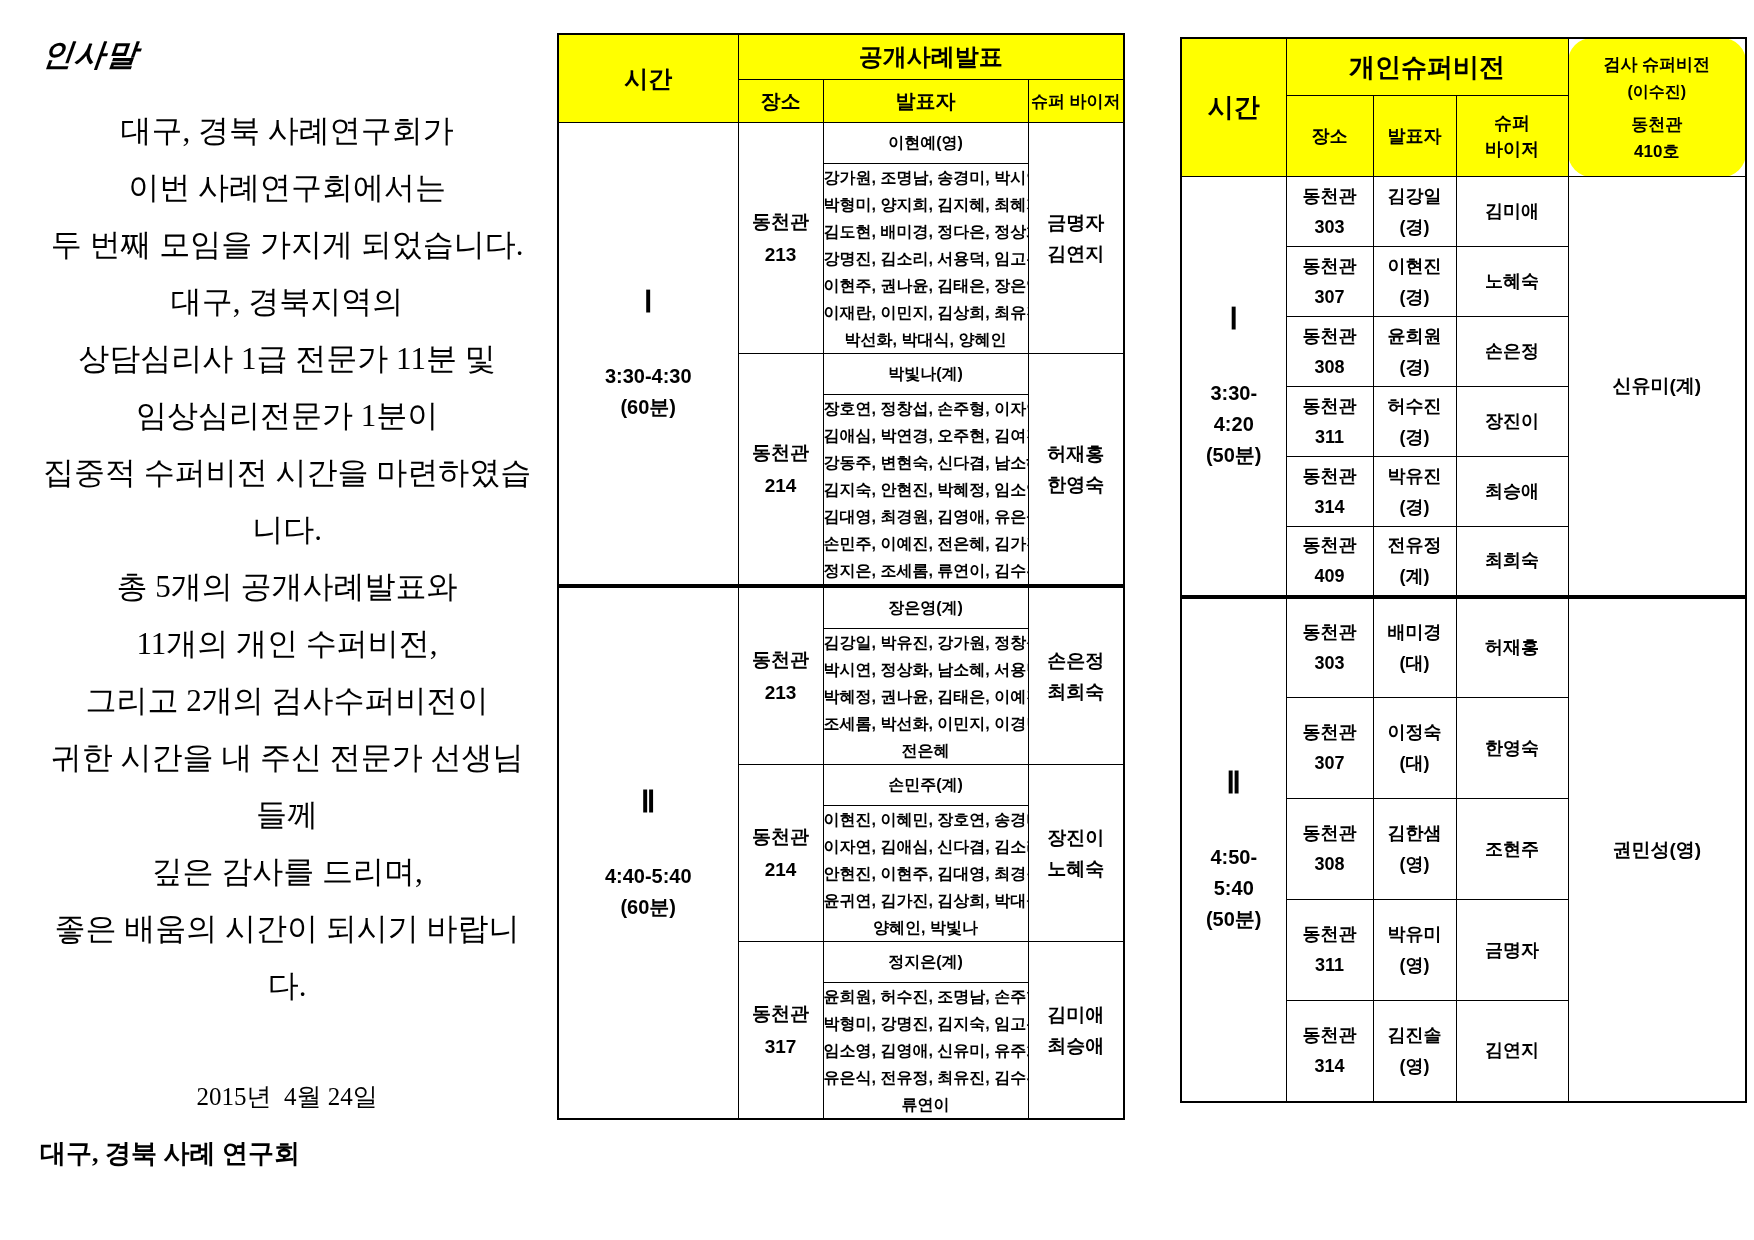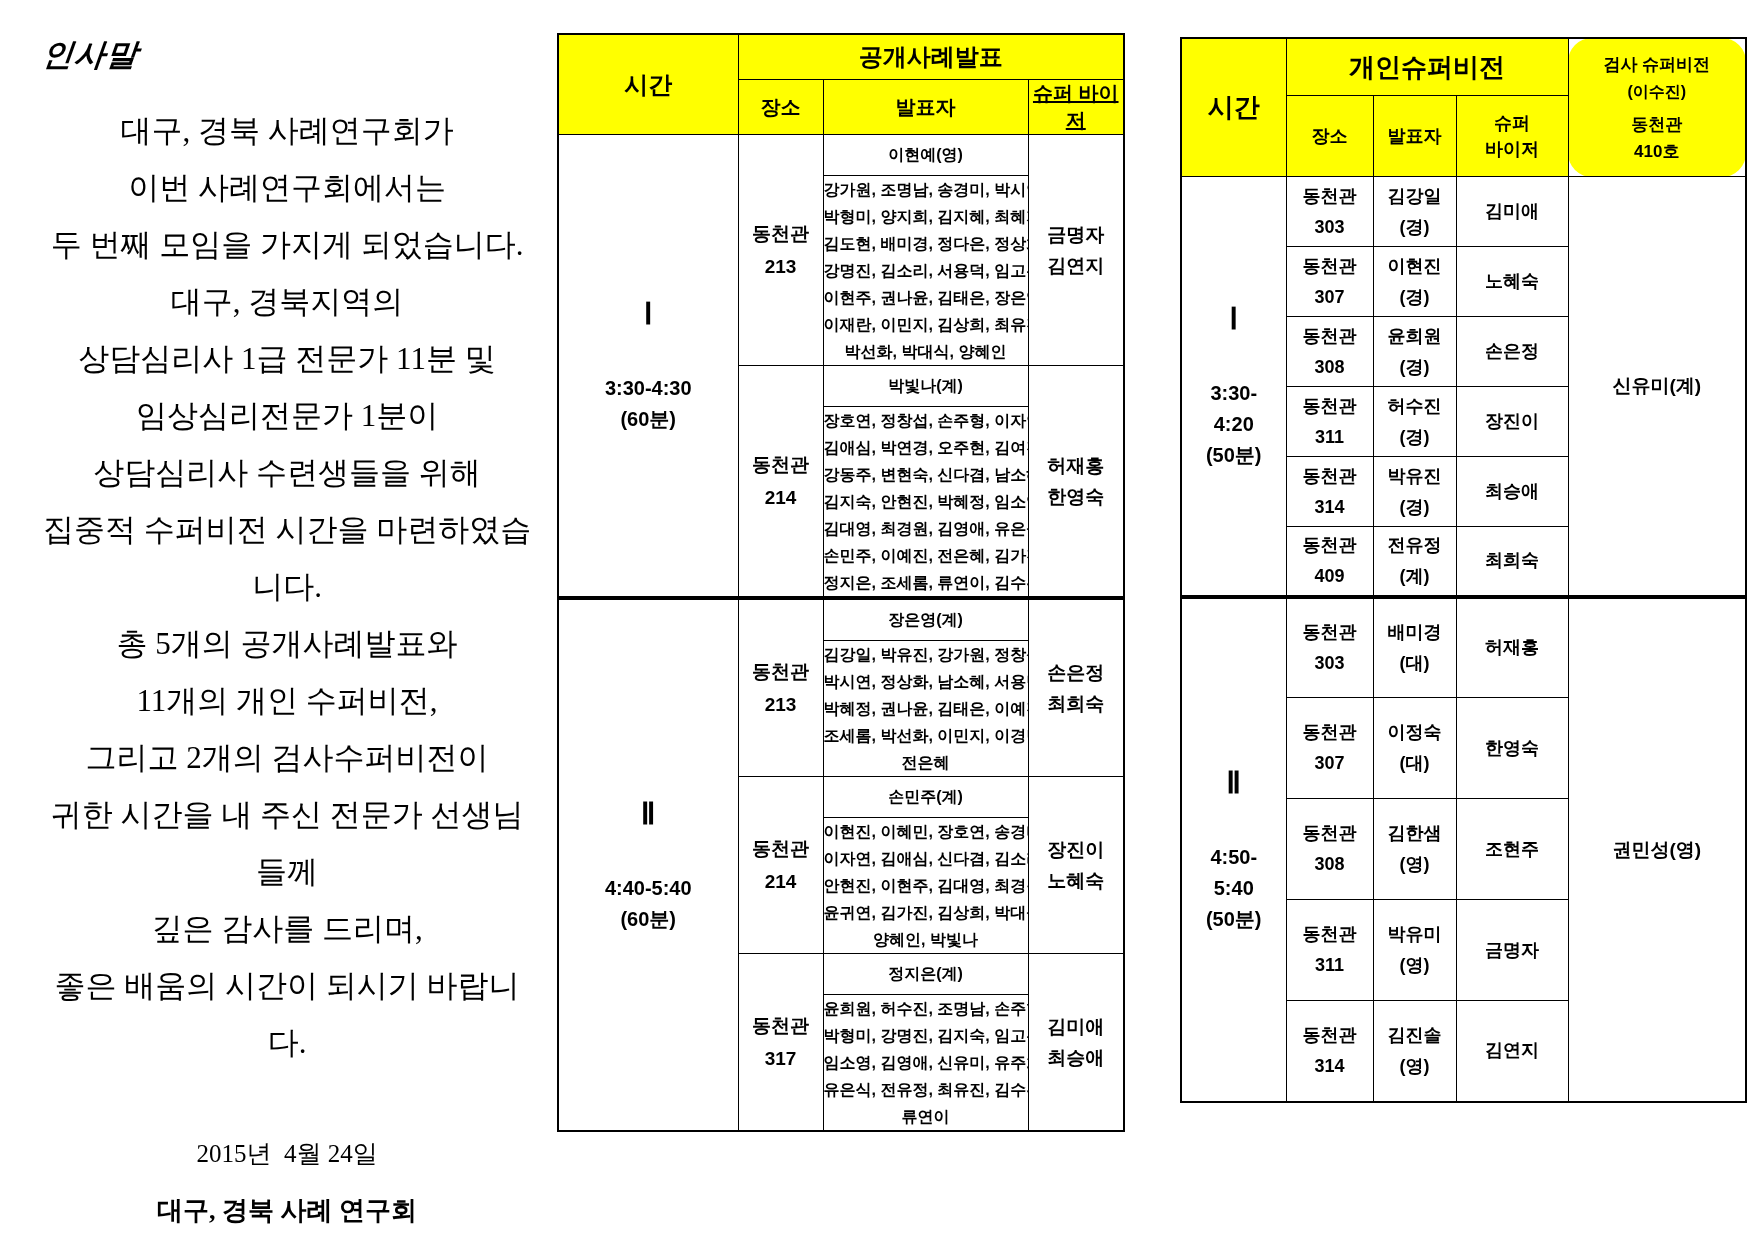--- a/index.html
+++ b/index.html
@@ -19,21 +19,21 @@
     margin-top:26px; text-align:center;
     font-family:"Liberation Serif", serif;
     font-size:31px; line-height:57px;
   }
   .greeting-date {
     margin-top:54px; text-align:center;
     font-family:"Liberation Serif", serif;
     font-size:25px; line-height:57px; white-space:pre;
   }
   .greeting-org {
-    text-align:center; font-family:"Liberation Serif", serif;
+    font-family:"Liberation Serif", serif;
     font-weight:bold; font-size:26px; line-height:57px;
   }
 
   
   table.sched {
     position:absolute; border-collapse:collapse; table-layout:fixed;
     border:2px solid #000;
   }
   table.sched td {
     border:1px solid #000; padding:0; text-align:center; vertical-align:middle;
@@ -47,21 +47,21 @@
     font-family:"Liberation Serif", serif; font-size:30px; font-weight:bold;
     margin-bottom:42px;
   }
   .ttime { font-size:20px; font-weight:bold; line-height:31px; }
 
   
   #table1 { left:557px; top:33px; width:566px; }
   .t1-head-time { font-size:24px; font-weight:bold; }
   .t1-title { font-size:24px; font-weight:bold; height:44px; }
   .t1-colh { font-size:20px; font-weight:bold; height:42px; }
-  .t1-colh-sup { font-size:20px; font-weight:bold;text-decoration:underline; }
+  .t1-colh-sup { font-size:17px; font-weight:bold; }
   .presenter { font-size:16px; font-weight:bold; height:40px; }
   .loc div { font-size:19px; font-weight:bold; line-height:33px; }
   .supv div { font-size:19px; font-weight:bold; line-height:31px; }
   td.plist { text-align:left; padding:9px 2px 9px 8px; vertical-align:top; }
   .plist div { font-size:16px; font-weight:bold; line-height:27px; white-space:nowrap; }
 
   
   #table2 { left:1180px; top:37px; width:565px; }
   #table2 .t2-head-time { font-size:26px; font-weight:bold; }
   .t2-title { font-size:26px; font-weight:bold; height:56px; }
@@ -81,21 +81,20 @@
 
 <div class="greeting">
   <div class="greeting-title">인사말</div>
   <div class="greeting-lines">
     <div>대구, 경북 사례연구회가</div>
     <div>이번 사례연구회에서는</div>
     <div>두 번째 모임을 가지게 되었습니다.</div>
     <div>대구, 경북지역의</div>
     <div>상담심리사 1급 전문가 11분 및</div>
     <div>임상심리전문가 1분이</div>
-    <div>상담심리사 수련생들을 위해</div>
     <div>집중적 수퍼비전 시간을 마련하였습니다.</div>
     <div>총 5개의 공개사례발표와</div>
     <div>11개의 개인 수퍼비전,</div>
     <div>그리고 2개의 검사수퍼비전이</div>
     <div>귀한 시간을 내 주신 전문가 선생님들께</div>
     <div>깊은 감사를 드리며,</div>
     <div>좋은 배움의 시간이 되시기 바랍니다.</div>
   </div>
   <div class="greeting-date">2015년  4월 24일</div>
   <div class="greeting-org">대구, 경북 사례 연구회</div>

